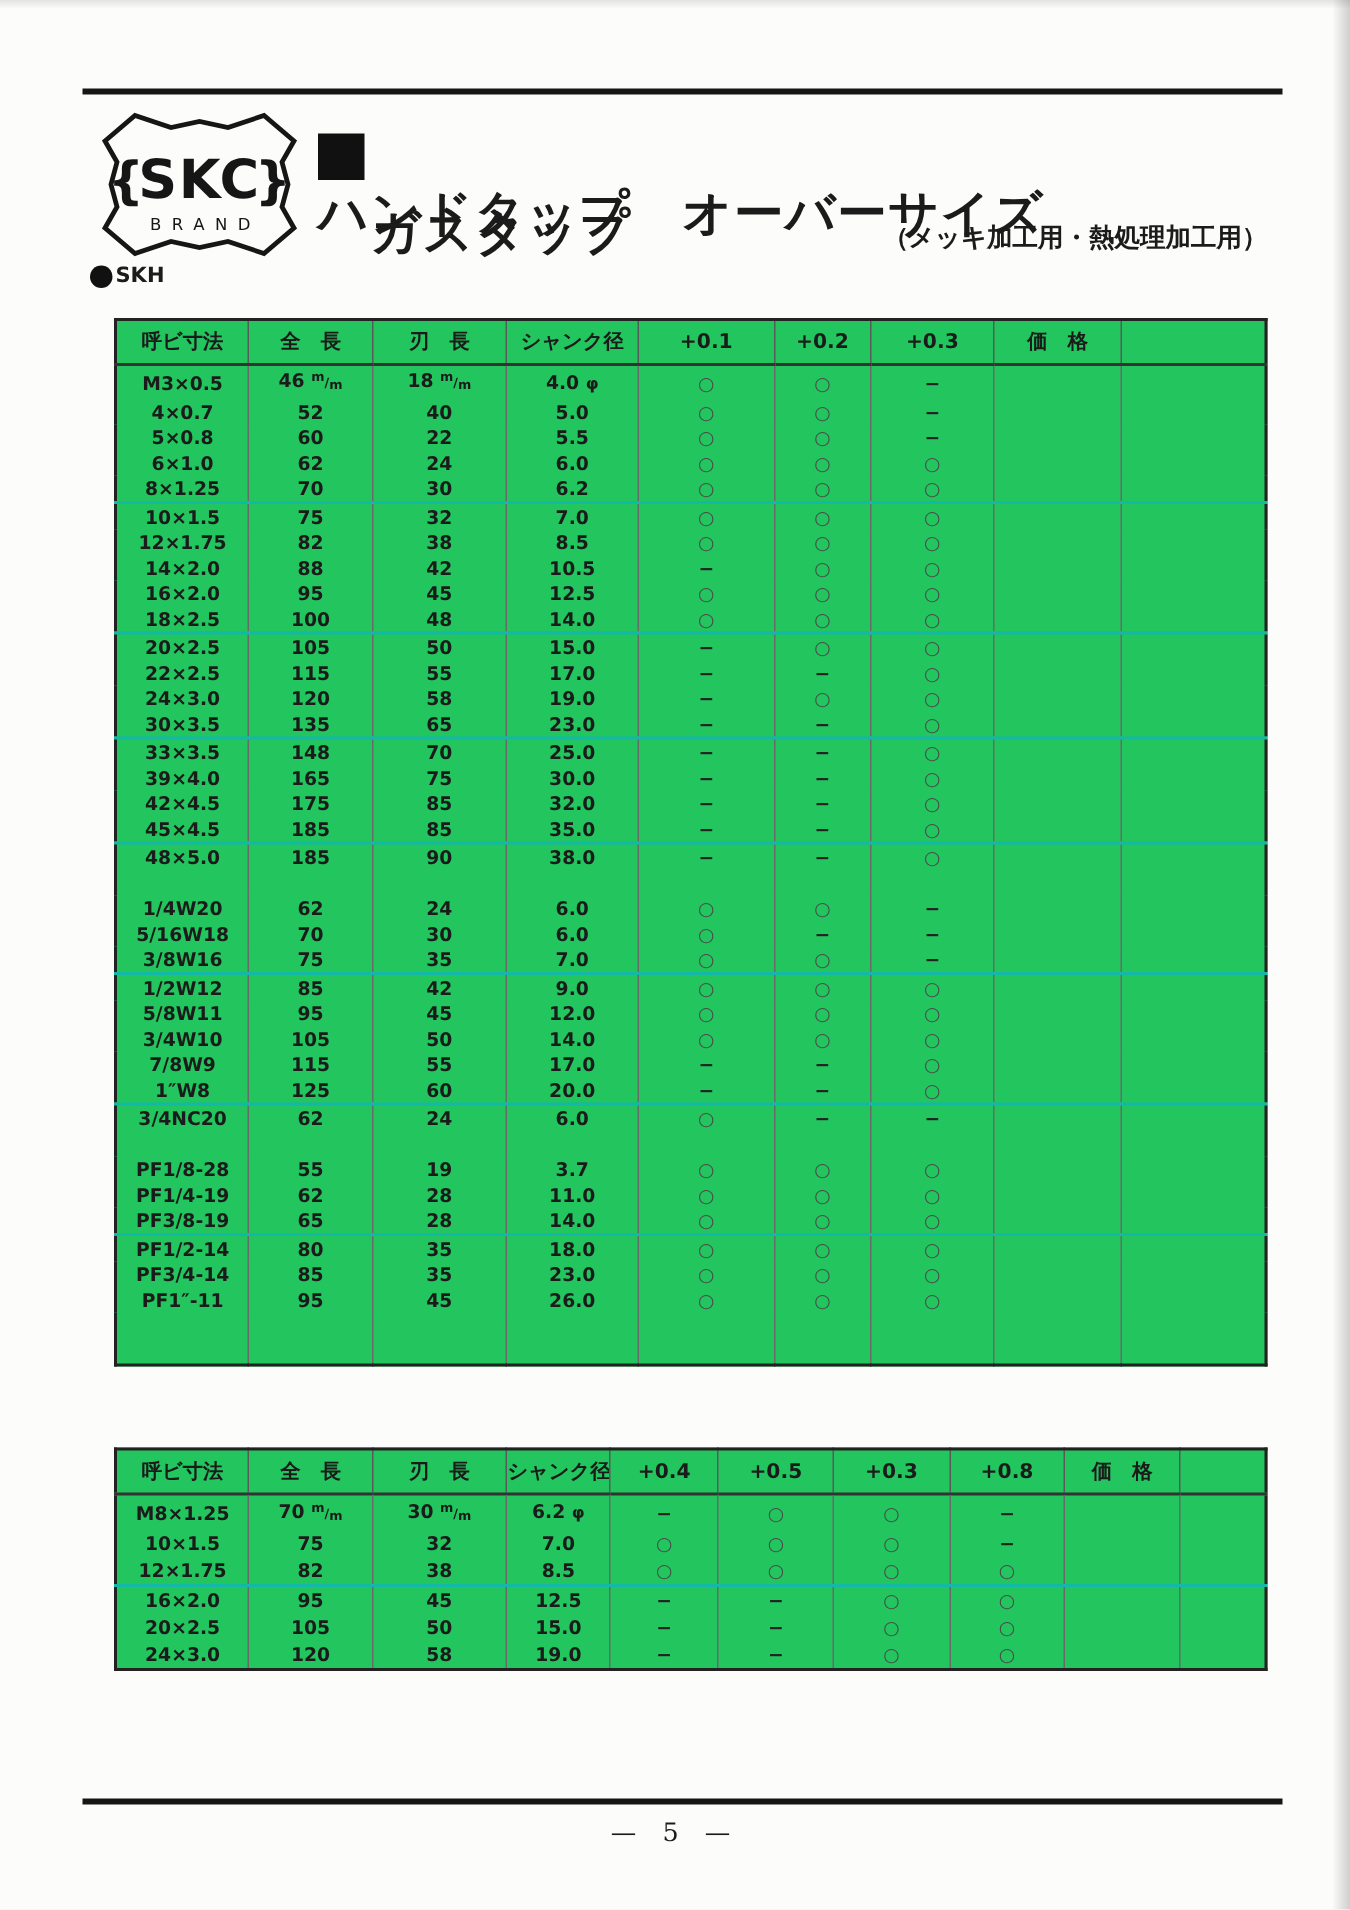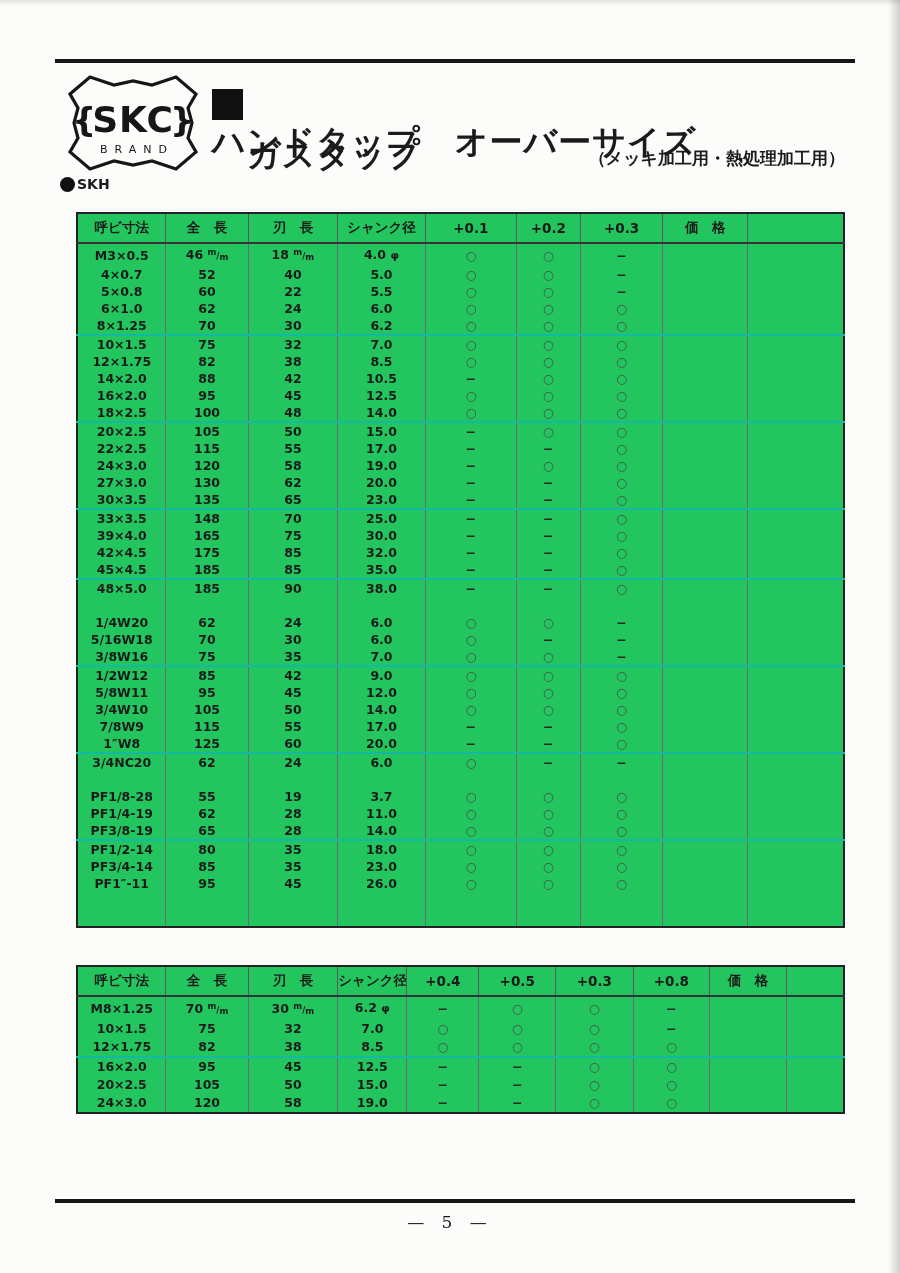--- a/index.html
+++ b/index.html
@@ -251,31 +251,20 @@
             <td>120</td>
             <td>58</td>
             <td>19.0</td>
             <td class="dash">−</td>
             <td class="circ">○</td>
             <td class="circ">○</td>
             <td></td>
             <td></td>
           </tr>
           <tr>
-            <td class="name-cell">27×3.0</td>
-            <td>130</td>
-            <td>62</td>
-            <td>20.0</td>
-            <td class="dash">−</td>
-            <td class="dash">−</td>
-            <td class="circ">○</td>
-            <td></td>
-            <td></td>
-          </tr>
-          <tr>
             <td class="name-cell">30×3.5</td>
             <td>135</td>
             <td>65</td>
             <td>23.0</td>
             <td class="dash">−</td>
             <td class="dash">−</td>
             <td class="circ">○</td>
             <td></td>
             <td></td>
           </tr>

